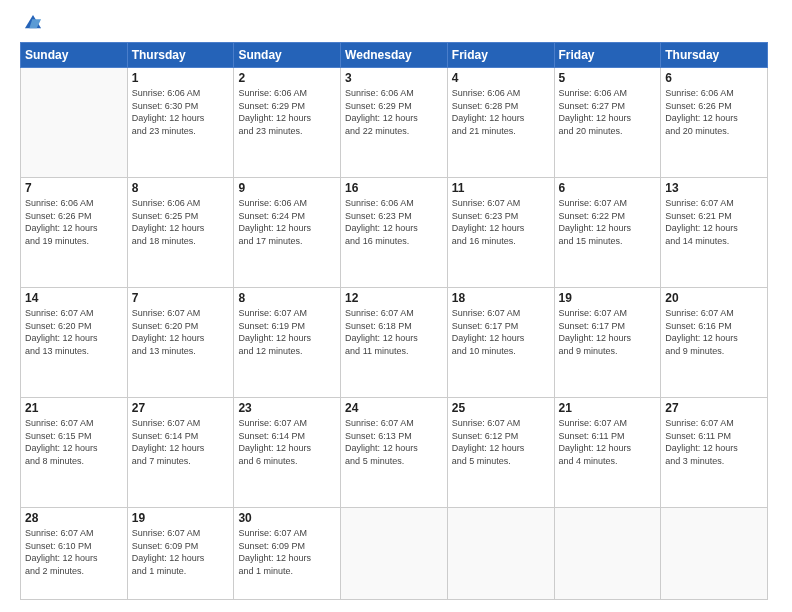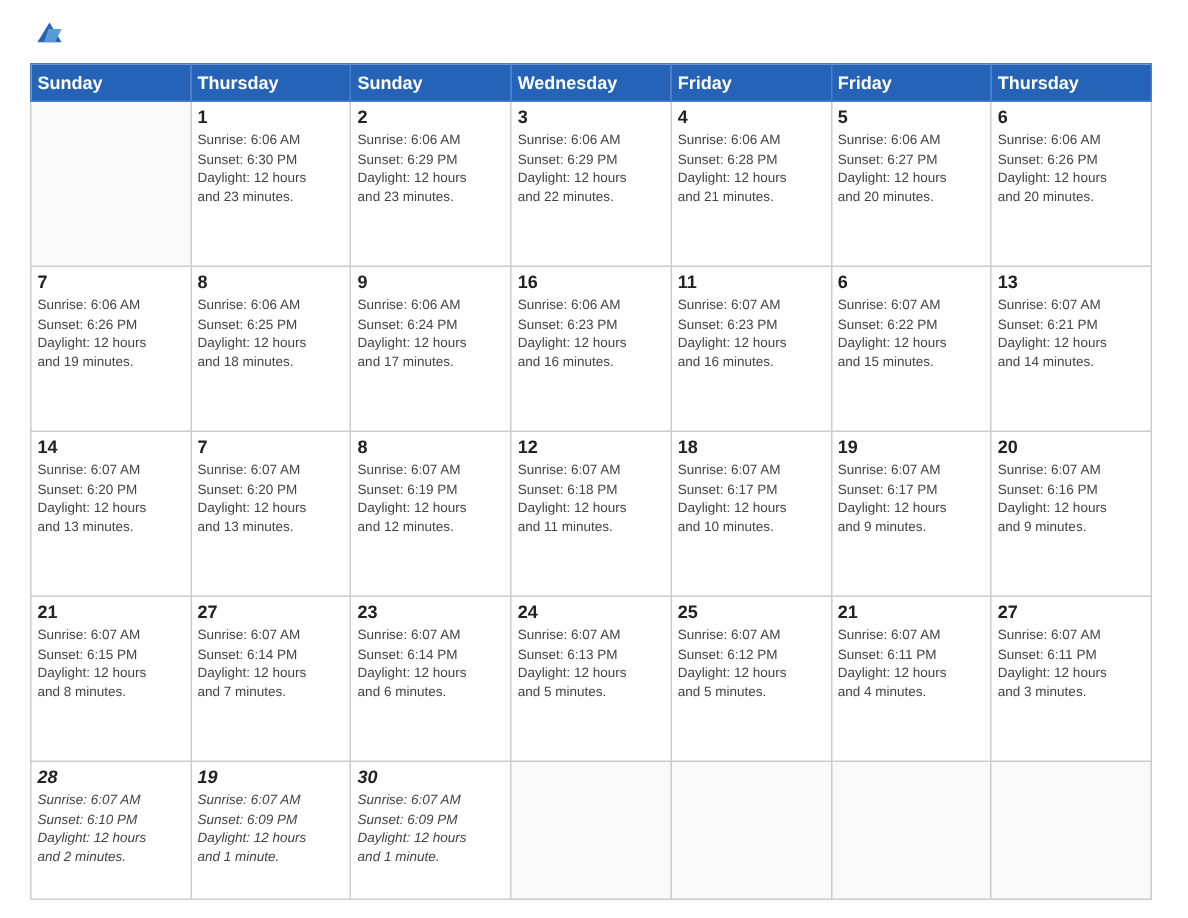--- a/index.html
+++ b/index.html
@@ -89,21 +89,20 @@
     .day-info {
       font-size: 9px;
       color: #444;
       line-height: 1.4;
     }
     .empty-cell {
       background: #f9f9f9;
     }
     tr:last-child td {
       height: 70px;
-      font-style: italic;
     }
   </style>
 </head>
 <body>
 
 <div class="page">
   <div class="header">
     <div class="logo">
       <div>
         <div style="display:flex;align-items:center;">

